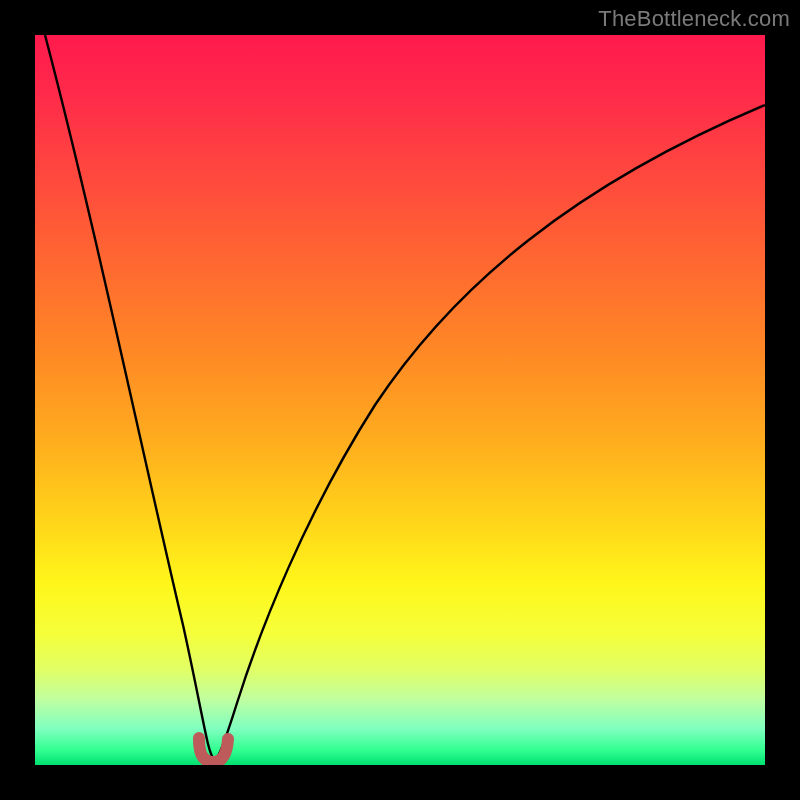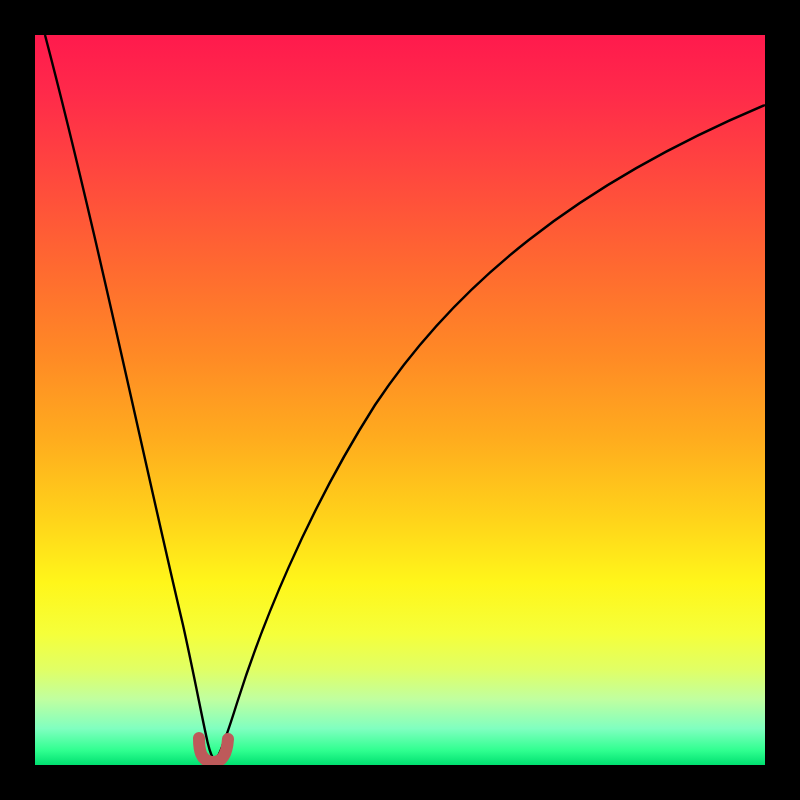--- a/index.html
+++ b/index.html
@@ -70,13 +70,14 @@
                C 186 716, 192 700, 202 668
                C 225 595, 270 480, 340 370
                C 420 250, 540 150, 730 70"></path>
       <g stroke="#bd5a5a" stroke-width="12" stroke-linecap="round" fill="none">
         <path d="M 164 703
                  C 164 716, 166 725, 176 727
                  C 188 728, 192 718, 193 704"></path>
       </g>
     </svg>
   </div>
+  <div class="watermark">TheBottleneck.com</div>
 </div>
 
 </body></html>

